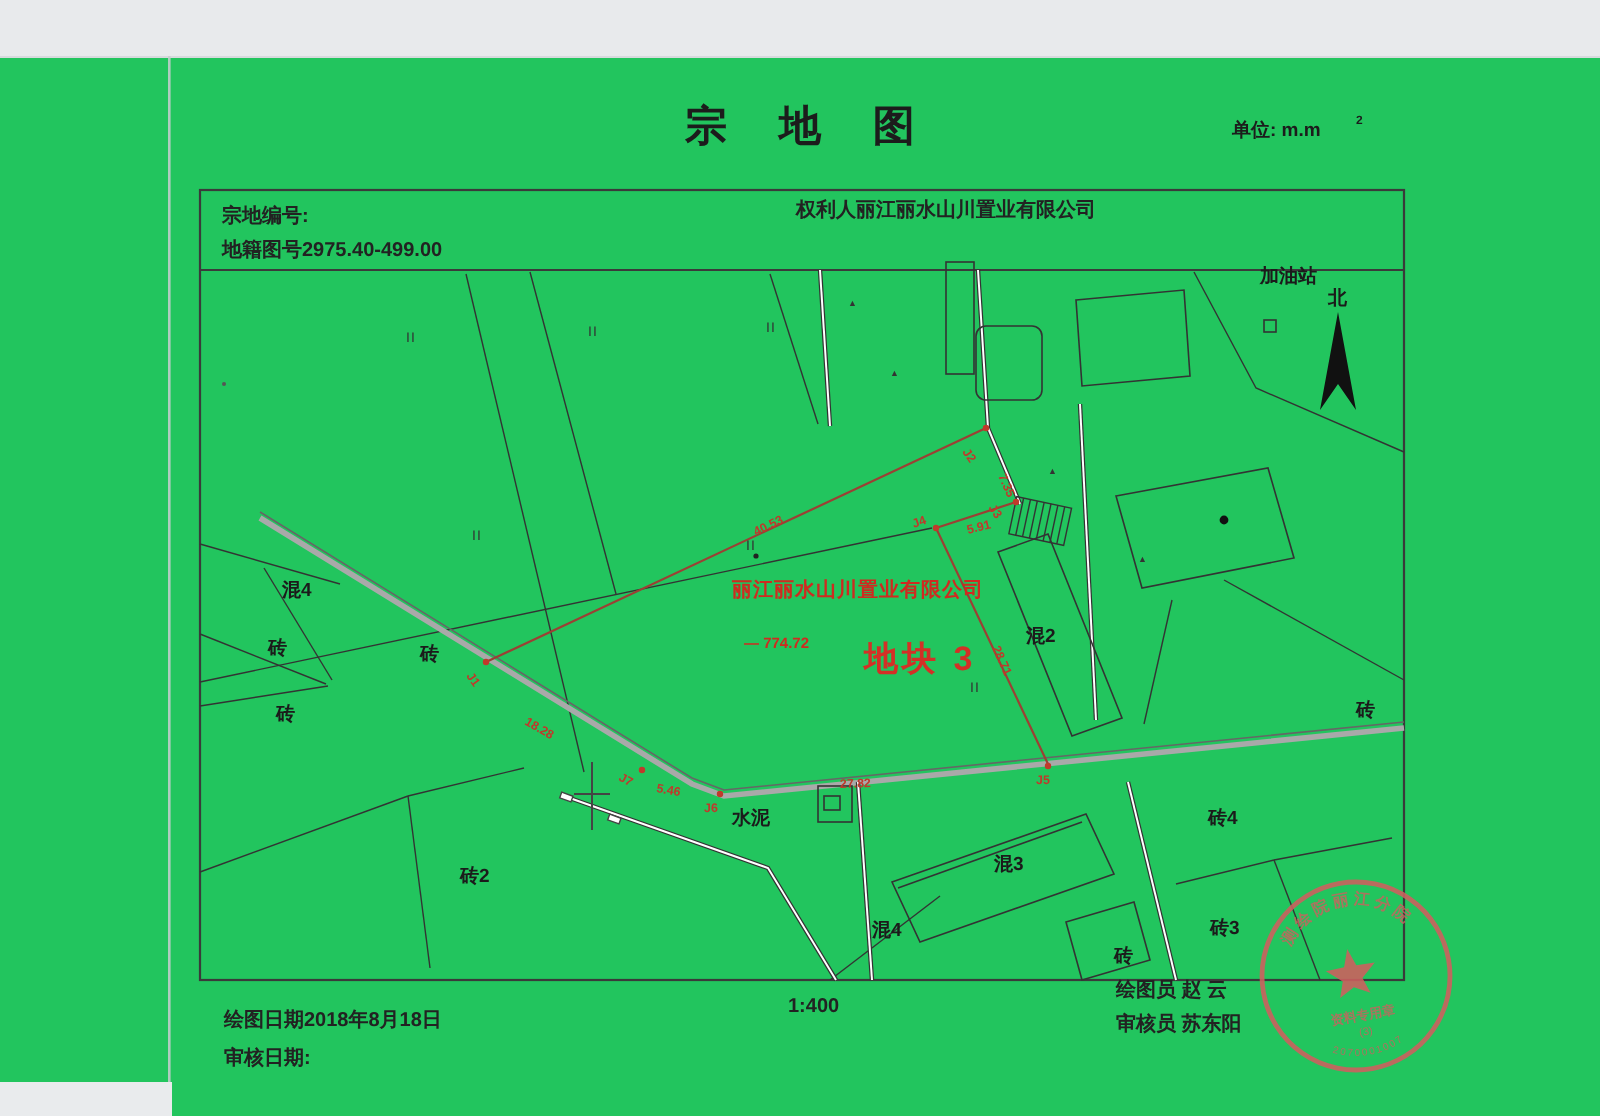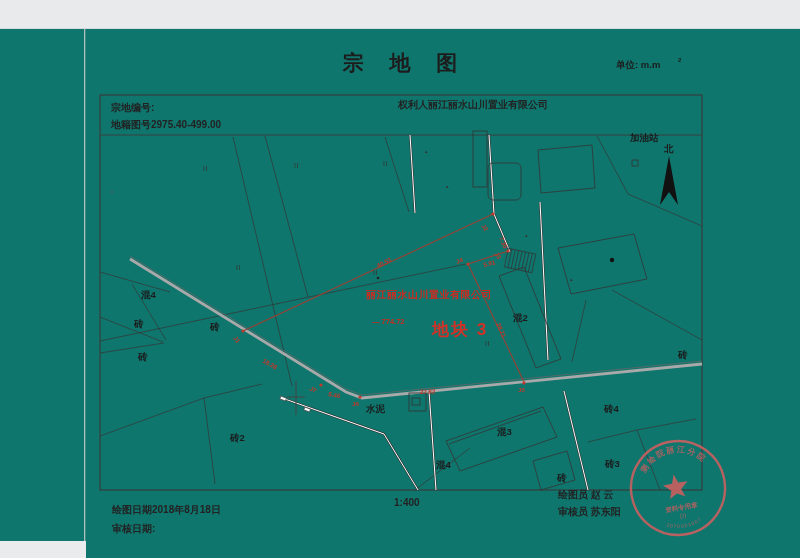--- a/index.html
+++ b/index.html
@@ -1,16 +1,16 @@
 <!DOCTYPE html>
 <html><head>
 <meta charset="utf-8">
 <style>
   html,body{margin:0;padding:0;background:#f4f5f6;}
-  .page{position:relative;width:800px;height:558px;background:#0f766e;overflow:hidden;
+  .page{position:relative;width:800px;height:558px;background:#22c55e;overflow:hidden;
         font-family:"Liberation Sans","DejaVu Sans",sans-serif;}
   svg{position:absolute;left:0;top:0;}
   text{font-family:"Liberation Sans","DejaVu Sans",sans-serif;}
   .doc-title{font-size:21px;font-weight:bold;letter-spacing:10px;fill:#1c1c1c;}
   .unit{font-size:9.5px;font-weight:bold;fill:#1c1c1c;}
   .unit-sup{font-size:6px;font-weight:bold;fill:#1c1c1c;}
   .hdr{font-size:10px;font-weight:bold;fill:#222;}
   .land-label{font-size:9.5px;font-weight:bold;fill:#1b1b1b;}
   .ii-mark{font-size:7px;fill:#333;letter-spacing:.5px;}
   .ctl-mark{font-size:4.5px;fill:#333;}

